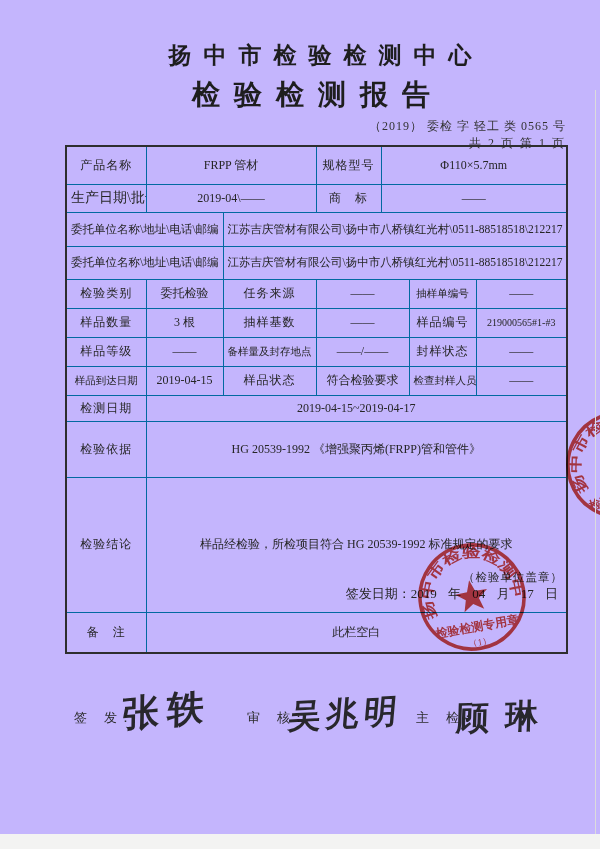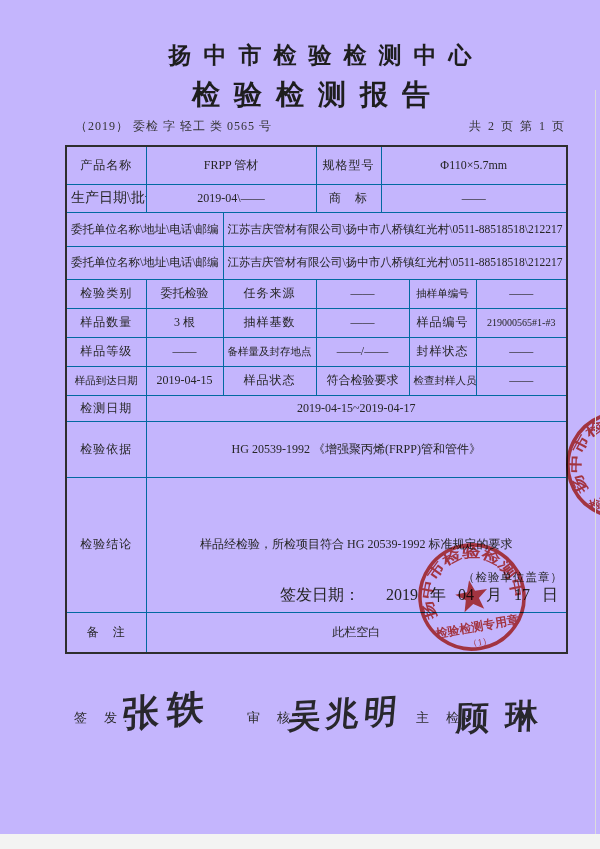--- a/index.html
+++ b/index.html
@@ -34,22 +34,22 @@
   }
   .report-title{
     position:absolute;top:76px;left:0;width:600px;
     box-sizing:border-box;padding-left:36px;
     text-align:center;
     font-size:28px;font-weight:bold;letter-spacing:14px;
     color:#1e1e1e;
   }
   .doc-line{
     position:absolute;top:118px;left:65px;width:501px;
-    display:flex;justify-content:space-between;align-items:center;
-    font-size:12px;color:#333;
+    display:flex;justify-content:space-between;align-items:flex-end;
+    font-size:12px;color:#333;flex-direction:column;
   }
   .doc-line .doc-no{padding-left:10px;letter-spacing:1px;}
   .doc-line .page-info{letter-spacing:2px;}
   
   table.report{
     position:absolute;left:65px;top:145px;
     width:501px;table-layout:fixed;
     border-collapse:collapse;
     border:2px solid #2e2e2e;
     font-size:12px;color:#262626;
@@ -68,21 +68,21 @@
   td.conclusion-cell{
     position:relative;text-align:left;vertical-align:top;
     padding:32px 10px 0 8px;white-space:normal;
   }
   .seal-note{
     position:absolute;right:3px;top:92px;
     font-size:11.5px;letter-spacing:1px;
   }
   .issue-line{
     position:absolute;right:8px;top:107px;
-    font-size:16px;display:flex;gap:26px;
+    font-size:13px;display:flex;
   }
   .issue-line .issue-date{word-spacing:8px;}
   
   .sig-label{
     position:absolute;font-size:13px;letter-spacing:2px;color:#2b2b2b;
   }
   .sig-name{
     position:absolute;
     font-size:37px;color:#1b1b1b;
     font-weight:600;

